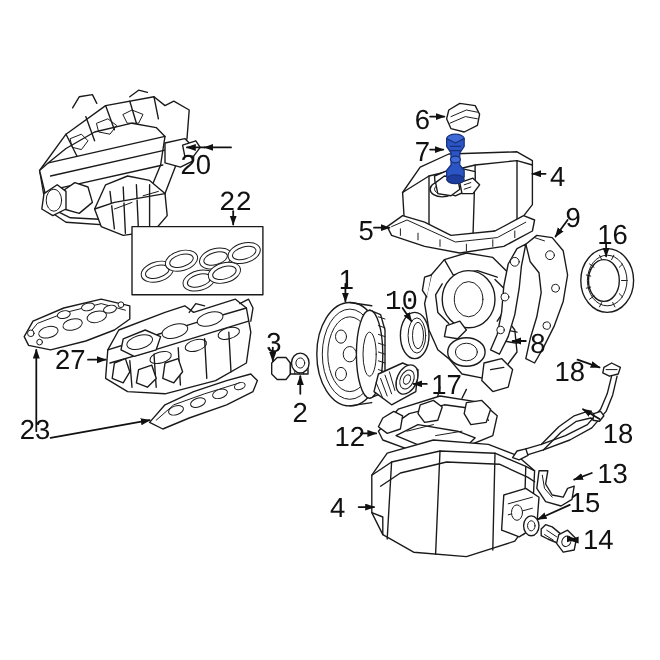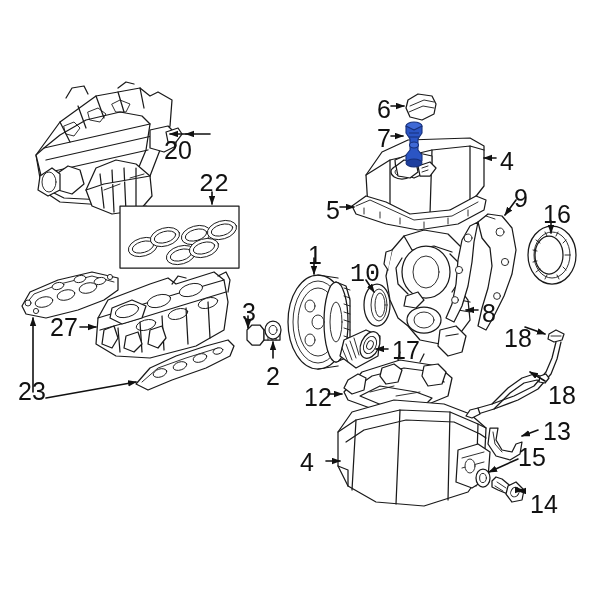--- a/index.html
+++ b/index.html
@@ -364,21 +364,21 @@
 <div class="lbl" style="left:500px;top:149px;">4</div>
 <div class="lbl" style="left:326px;top:198px;">5</div>
 <div class="lbl" style="left:377px;top:97px;">6</div>
 <div class="lbl" style="left:377px;top:126px;">7</div>
 <div class="lbl" style="left:482px;top:301px;">8</div>
 <div class="lbl" style="left:514px;top:186px;">9</div>
 <div class="lbl" style="left:350px;top:262px;font-family:Liberation Mono, monospace;">10</div>
 <div class="lbl" style="left:300px;top:450px;">4</div>
 <div class="lbl" style="left:304px;top:385px;">12</div>
 <div class="lbl" style="left:543px;top:419px;">13</div>
-<div class="lbl" style="left:530px;top:479px;margin-top:13px;">14</div>
+<div class="lbl" style="left:530px;top:479px;">14</div>
 <div class="lbl" style="left:518px;top:445px;">15</div>
 <div class="lbl" style="left:520px;top:202px;margin-left:23px;">16</div>
 <div class="lbl" style="left:392px;top:338px;">17</div>
 <div class="lbl" style="left:504px;top:306px;margin-top:20px;">18</div>
 <div class="lbl" style="left:548px;top:383px;">18</div>
 <div class="lbl" style="left:164px;top:138px;">20</div>
 <div class="lbl" style="left:50px;top:315px;">27</div>
 <div class="lbl" style="left:199px;top:172px;font-family:Liberation Mono, monospace;">22</div>
 <div class="lbl" style="left:18px;top:379px;">23</div>
 

